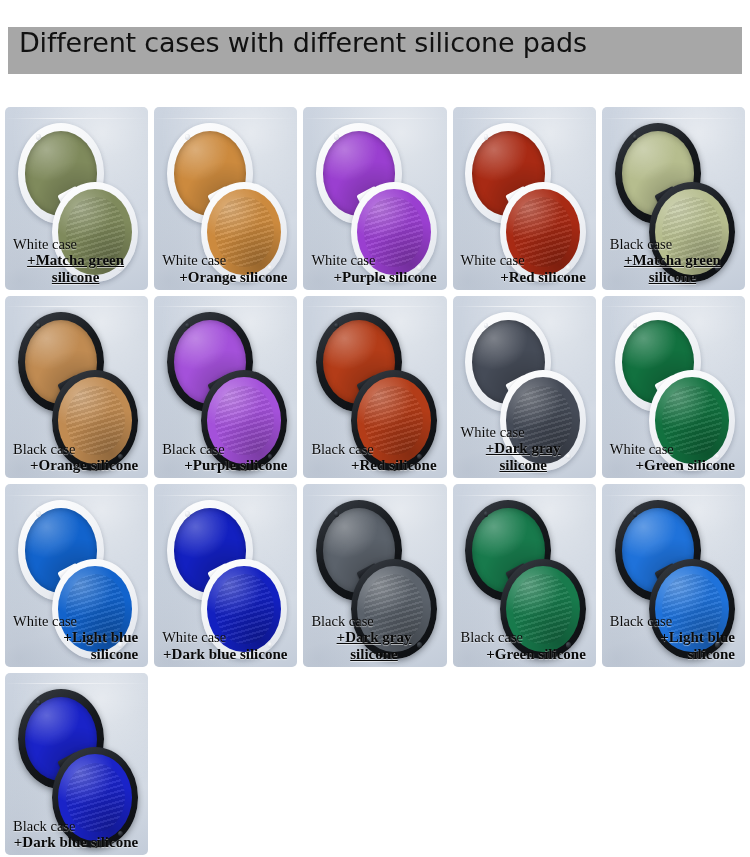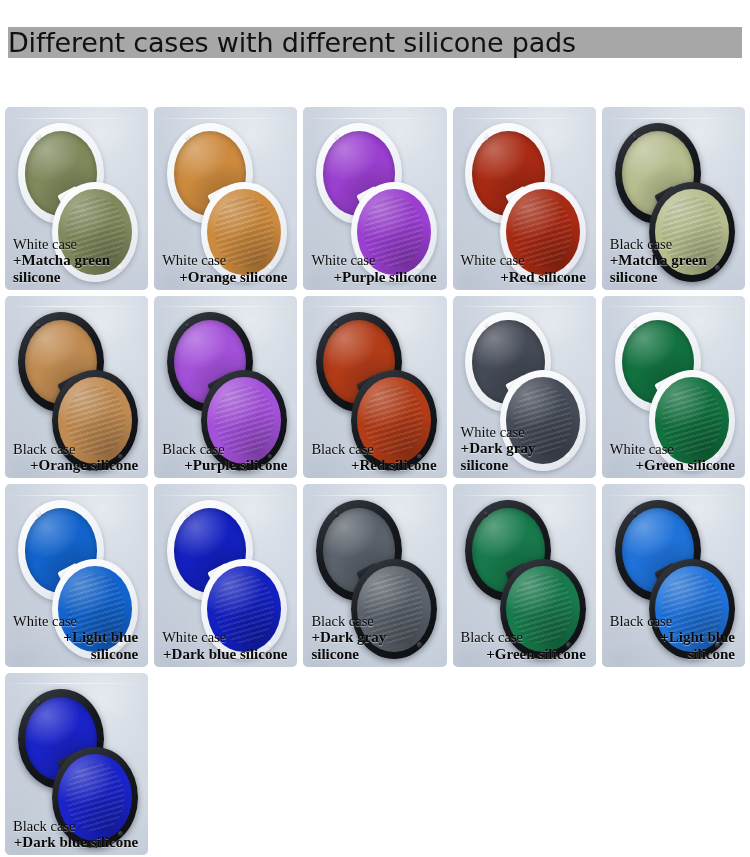--- a/index.html
+++ b/index.html
@@ -7,24 +7,24 @@
     width:750px;height:857px;
     background:#ffffff;
     font-family:"Liberation Serif", serif;
     overflow:hidden;
     position:relative;
   }
   #sheet{position:relative;width:750px;height:857px;background:#fff;}
 
   
   .title-bar{
-    position:absolute;left:8px;top:27px;width:734px;height:31px;
+    position:absolute;left:8px;top:27px;width:734px;height:47px;
     background:#a7a7a7;
-    display:flex;align-items:flex-end;
-    box-sizing:border-box;
+    display:flex;align-items:flex-start;
+    box-sizing:border-box;padding-left:11px;
   }
   .title-bar .title-text{
     font-family:"DejaVu Sans", sans-serif;
     font-size:27px;
     color:#111111;
     letter-spacing:-0.2px;
     white-space:nowrap;
   }
 
   
@@ -150,21 +150,21 @@
   .caption .l1{
     display:block;text-align:left;
     font-size:14.5px;font-weight:400;
   }
   .caption .l2{
     display:block;text-align:right;
     font-size:15px;font-weight:700;
     padding-right:2px;
   }
   
-  .cell.col1 .caption .l2{text-align:left;}
+  .cell.col1 .caption .l2{text-align:center;text-decoration:underline;}
 
   
   .watermark{
     position:absolute;left:176px;top:757px;
     font-family:"DejaVu Sans", sans-serif;
     font-size:84px;
     font-weight:400;
     color:rgba(255,255,255,.72);
     letter-spacing:-1px;
     white-space:nowrap;

